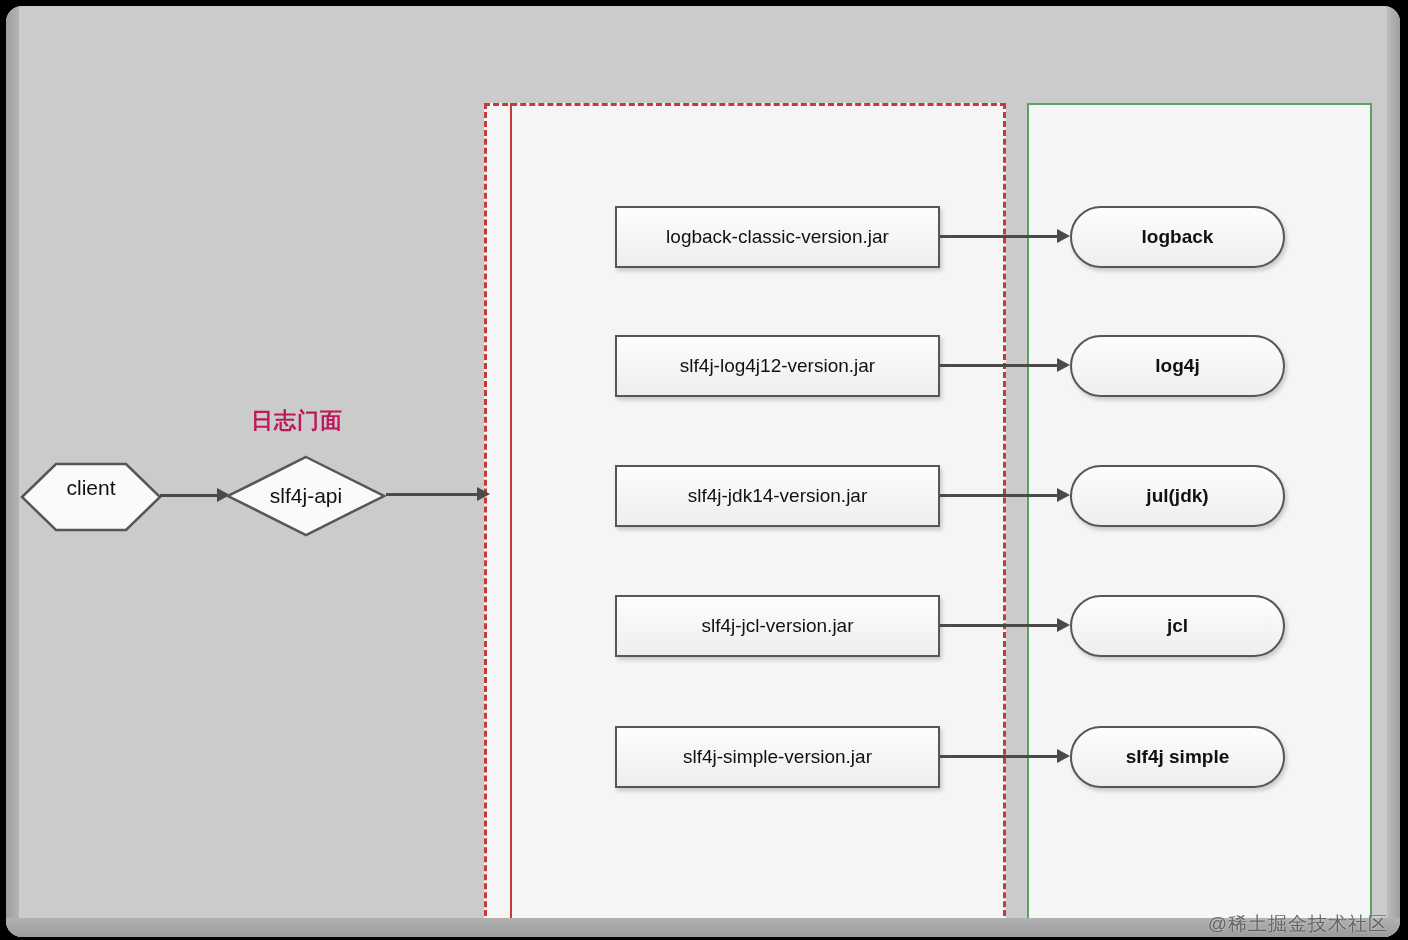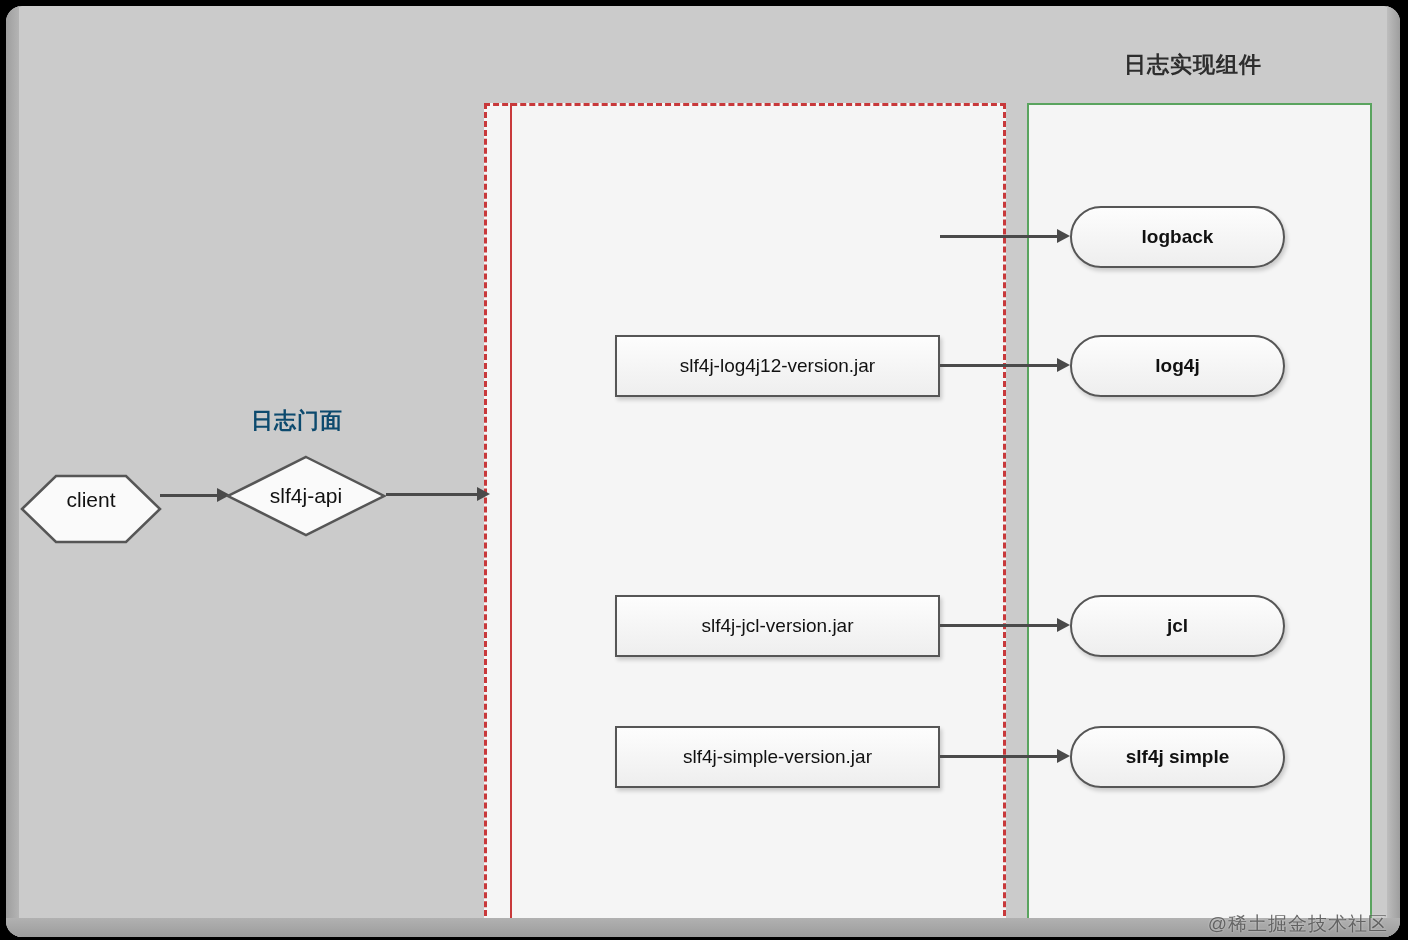--- a/index.html
+++ b/index.html
@@ -23,21 +23,21 @@
   .red-line{position:absolute;left:504px;top:97px;width:2px;height:834px;background:var(--red,#c8393b);z-index:2;}
   
   .zone-title{
     position:absolute;top:44px;width:300px;text-align:center;
     font-size:22px;font-weight:600;letter-spacing:1px;color:#2d2d2d;z-index:2;
   }
   .title-bridge{left:532px;}
   .title-impl{left:1037px;}
   .facade-title{
     position:absolute;left:191px;top:400px;width:200px;text-align:center;
-    font-size:22px;font-weight:600;letter-spacing:1px;color:#0c4a6e;z-index:2;
+    font-size:22px;font-weight:600;letter-spacing:1px;color:#be185d;z-index:2;
   }
   
   .shape{position:absolute;z-index:3;}
   .shape svg{display:block;}
   .shape-label{
     position:absolute;inset:0;display:flex;align-items:center;justify-content:center;
     font-size:21px;color:#111;
   }
   
   .node{
@@ -69,49 +69,54 @@
 </head>
 <body>
 
 <div class="stage">
   <div class="panel">
 
     <div class="zone zone-bridge"></div>
     <div class="red-line"></div>
     <div class="zone zone-impl"></div>
 
-    <div class="zone-title title-impl">日志实现组件</div>
     <div class="facade-title">日志门面</div>
 
-    <div class="shape" style="left:14px;top:468px;width:142px;height:52px;">
+    <div class="shape" style="left:14px;top:456px;width:142px;height:52px;">
       <svg width="142" height="70" viewBox="0 0 142 70">
         <polygon points="2,35 36,2 106,2 140,35 106,68 36,68" fill="#fafafa" stroke="#565656" stroke-width="2.5"></polygon>
       </svg>
       <div class="shape-label">client</div>
     </div>
 
     <div class="h-arrow arrow-client"></div>
 
     <div class="shape" style="left:220px;top:449px;width:160px;height:82px;">
       <svg width="160" height="82" viewBox="0 0 160 82">
         <polygon points="80,2 158,41 80,80 2,41" fill="#fafafa" stroke="#565656" stroke-width="2.5"></polygon>
       </svg>
       <div class="shape-label">slf4j-api</div>
     </div>
 
     <div class="h-arrow arrow-api"></div>
 
     <div class="row" style="top:200px;">
+      <div class="node jar-box">logback-classic-version.jar</div>
       <div class="h-arrow"></div>
       <div class="node impl-pill">logback</div>
     </div>
     <div class="row" style="top:329px;">
       <div class="node jar-box">slf4j-log4j12-version.jar</div>
       <div class="h-arrow"></div>
       <div class="node impl-pill">log4j</div>
+    </div>
+    <div class="row" style="top:459px;">
+      <div class="node jar-box">slf4j-jdk14-version.jar</div>
+      <div class="h-arrow"></div>
+      <div class="node impl-pill">jul(jdk)</div>
     </div>
     <div class="row" style="top:589px;">
       <div class="node jar-box">slf4j-jcl-version.jar</div>
       <div class="h-arrow"></div>
       <div class="node impl-pill">jcl</div>
     </div>
     <div class="row" style="top:720px;">
       <div class="node jar-box">slf4j-simple-version.jar</div>
       <div class="h-arrow"></div>
       <div class="node impl-pill">slf4j simple</div>

